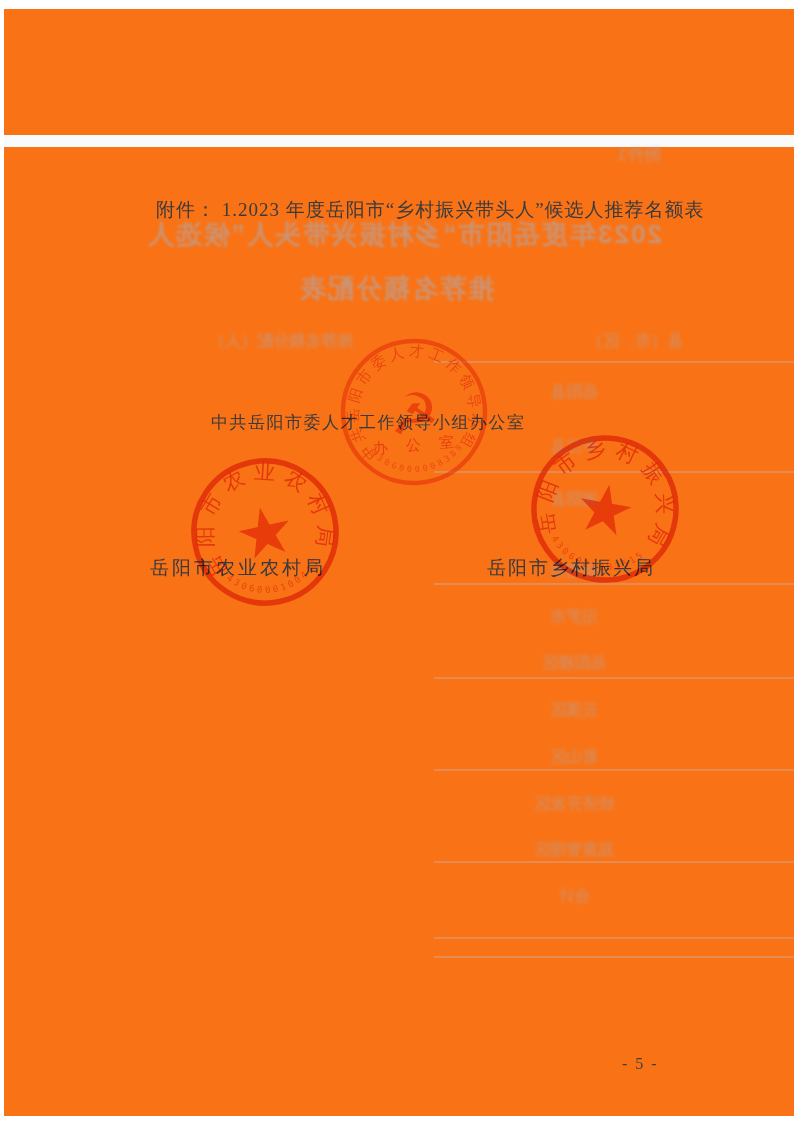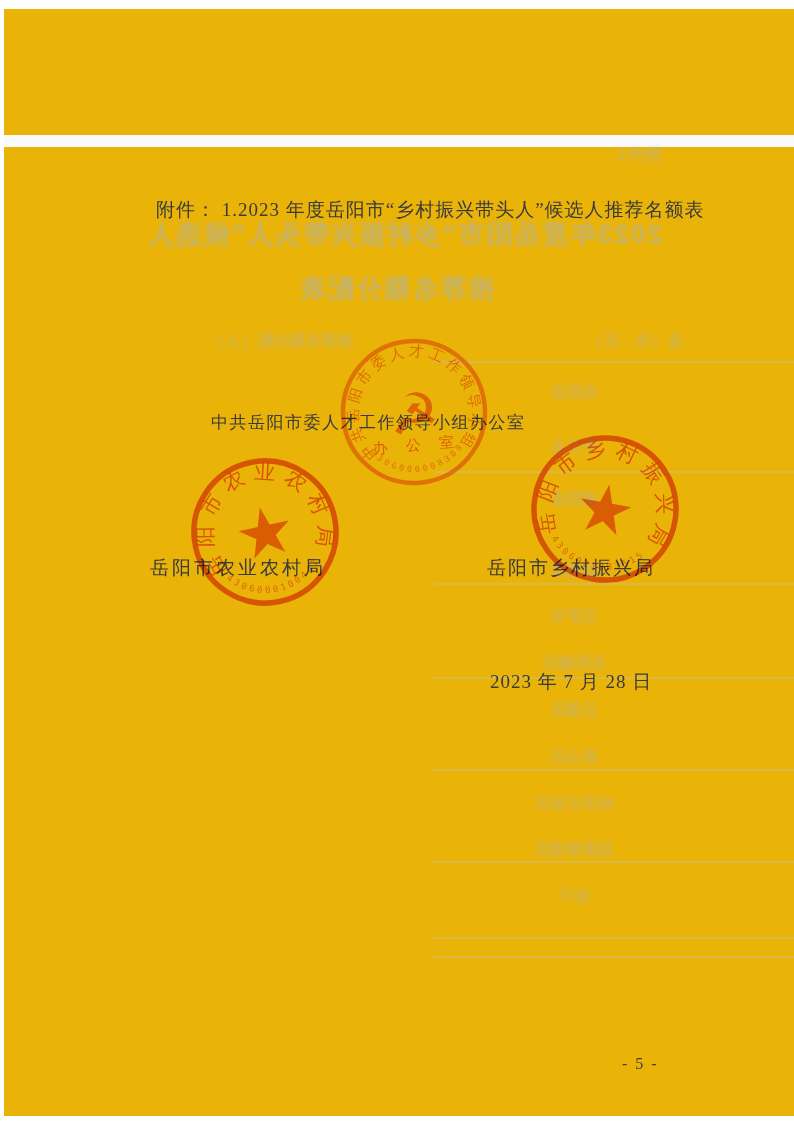--- a/index.html
+++ b/index.html
@@ -1,18 +1,18 @@
 <!DOCTYPE html>
 <html><head>
 <meta charset="utf-8">
 <style>
   html,body{margin:0;padding:0;background:#ffffff;}
   #page{position:relative;width:794px;height:1122px;background:#ffffff;overflow:hidden;
         font-family:"Liberation Serif","DejaVu Serif",serif;}
-  #paper{position:absolute;left:4px;top:9px;right:0;bottom:6px;background:#eab308;}
+  #paper{position:absolute;left:4px;top:9px;right:0;bottom:6px;background:#f97316;}
   .band-light{position:absolute;left:0;width:100%;background:#f8fafb;}
   
   .txt{position:absolute;color:#3a3a3d;white-space:nowrap;}
   .attach{font-size:19px;letter-spacing:1px;}
   .org{font-size:17px;letter-spacing:1.5px;margin-top:12px;}
   .sig{font-size:19px;letter-spacing:3px;}
   .date{font-size:19px;letter-spacing:1px;}
   .pagenum{font-size:16px;letter-spacing:2px;color:#3f3f42;}
   
   .seal{position:absolute;mix-blend-mode:multiply;opacity:.85;}
@@ -56,21 +56,20 @@
     <div class="ghost small row" style="top:691px;">云溪区</div>
     <div class="ghost small row" style="top:738px;">君山区</div>
     <div class="ghost small row" style="top:785px;">经济开发区</div>
     <div class="ghost small row" style="top:831px;">屈原管理区</div>
     <div class="ghost small row" style="top:877px;">合计</div>
 
     <div class="txt attach" style="left:152px;top:188px;">附件：  1.2023 年度岳阳市“乡村振兴带头人”候选人推荐名额表</div>
     <div class="txt org" style="left:207px;top:390px;">中共岳阳市委人才工作领导小组办公室</div>
     <div class="txt sig" style="left:146px;top:546px;">岳阳市农业农村局</div>
     <div class="txt sig" style="left:483px;top:546px;letter-spacing:2px;">岳阳市乡村振兴局</div>
-    <div class="txt date" style="left:486px;top:660px;">2023 年 7 月 28 日</div>
     <div class="txt pagenum" style="left:618px;top:1046px;">- 5 -</div>
 
     <svg class="seal" style="left:324px;top:317px;transform:rotate(-5deg);" width="172" height="172" viewBox="0 0 172 172">
       <defs>
         <path id="arcA" d="M86,142 A56,56 0 1 1 86,30 A56,56 0 1 1 86,142"></path>
         <path id="digA" d="M26,86 A60,60 0 0 0 146,86"></path>
       </defs>
       <circle cx="86" cy="86" r="71" fill="none" stroke="#ee7b72" stroke-width="4.5" opacity=".82"></circle>
       <text x="86" y="88" text-anchor="middle" dominant-baseline="central" font-size="56" font-family="'DejaVu Sans',sans-serif" fill="#ea5f54" opacity=".8">☭</text>
       <text font-size="14.5" letter-spacing="4.2" fill="#ec6e64" opacity=".85" font-family="'Liberation Sans','DejaVu Sans',sans-serif">

